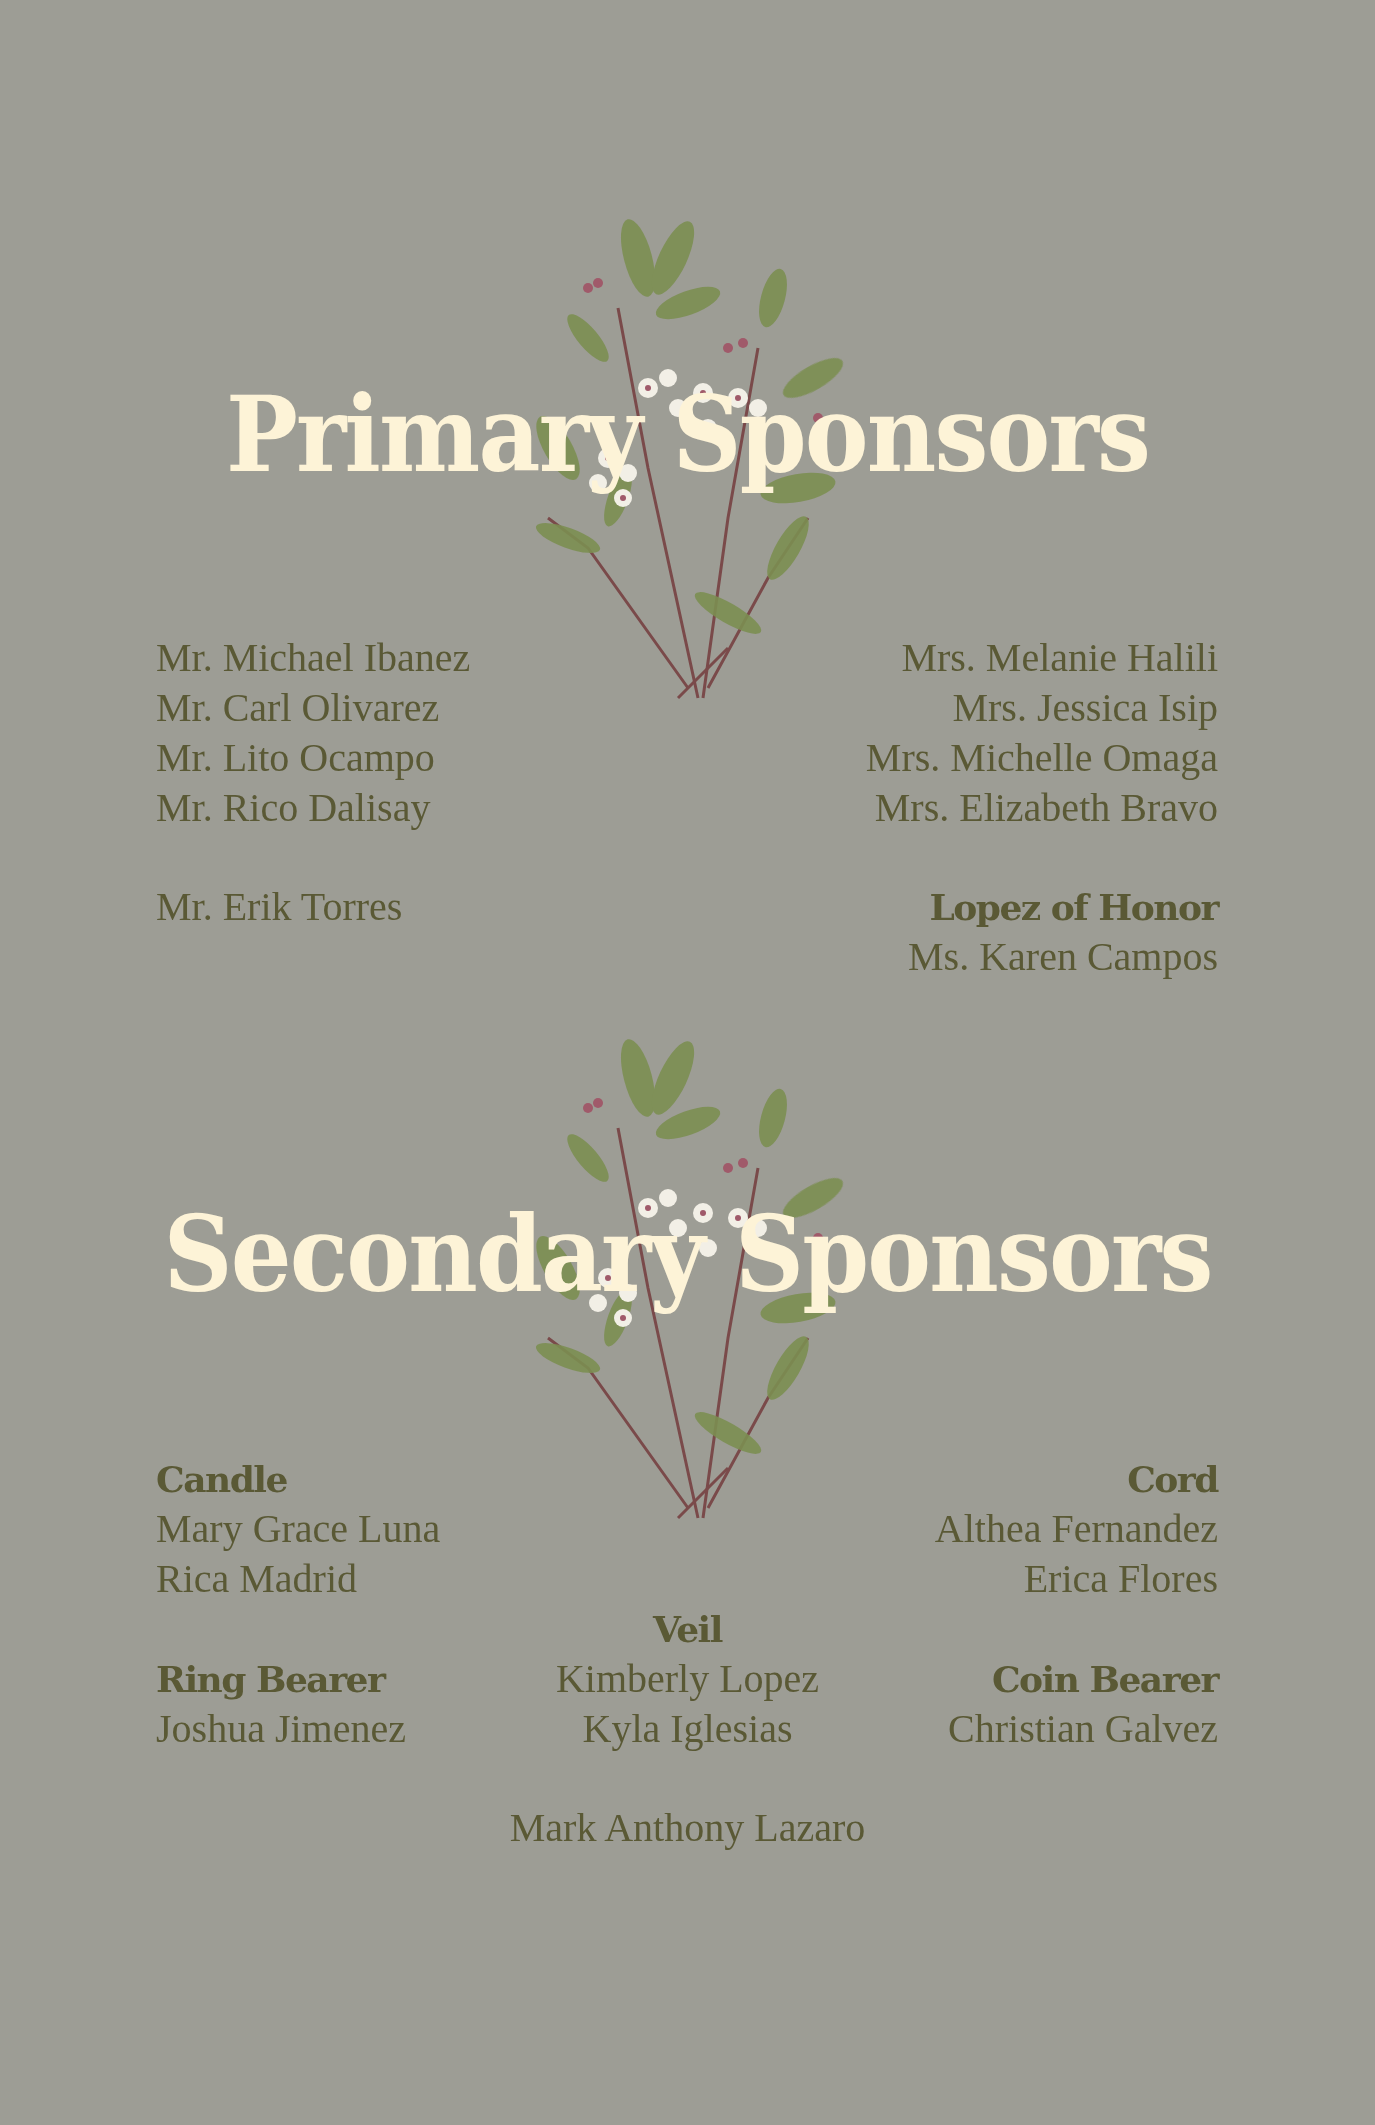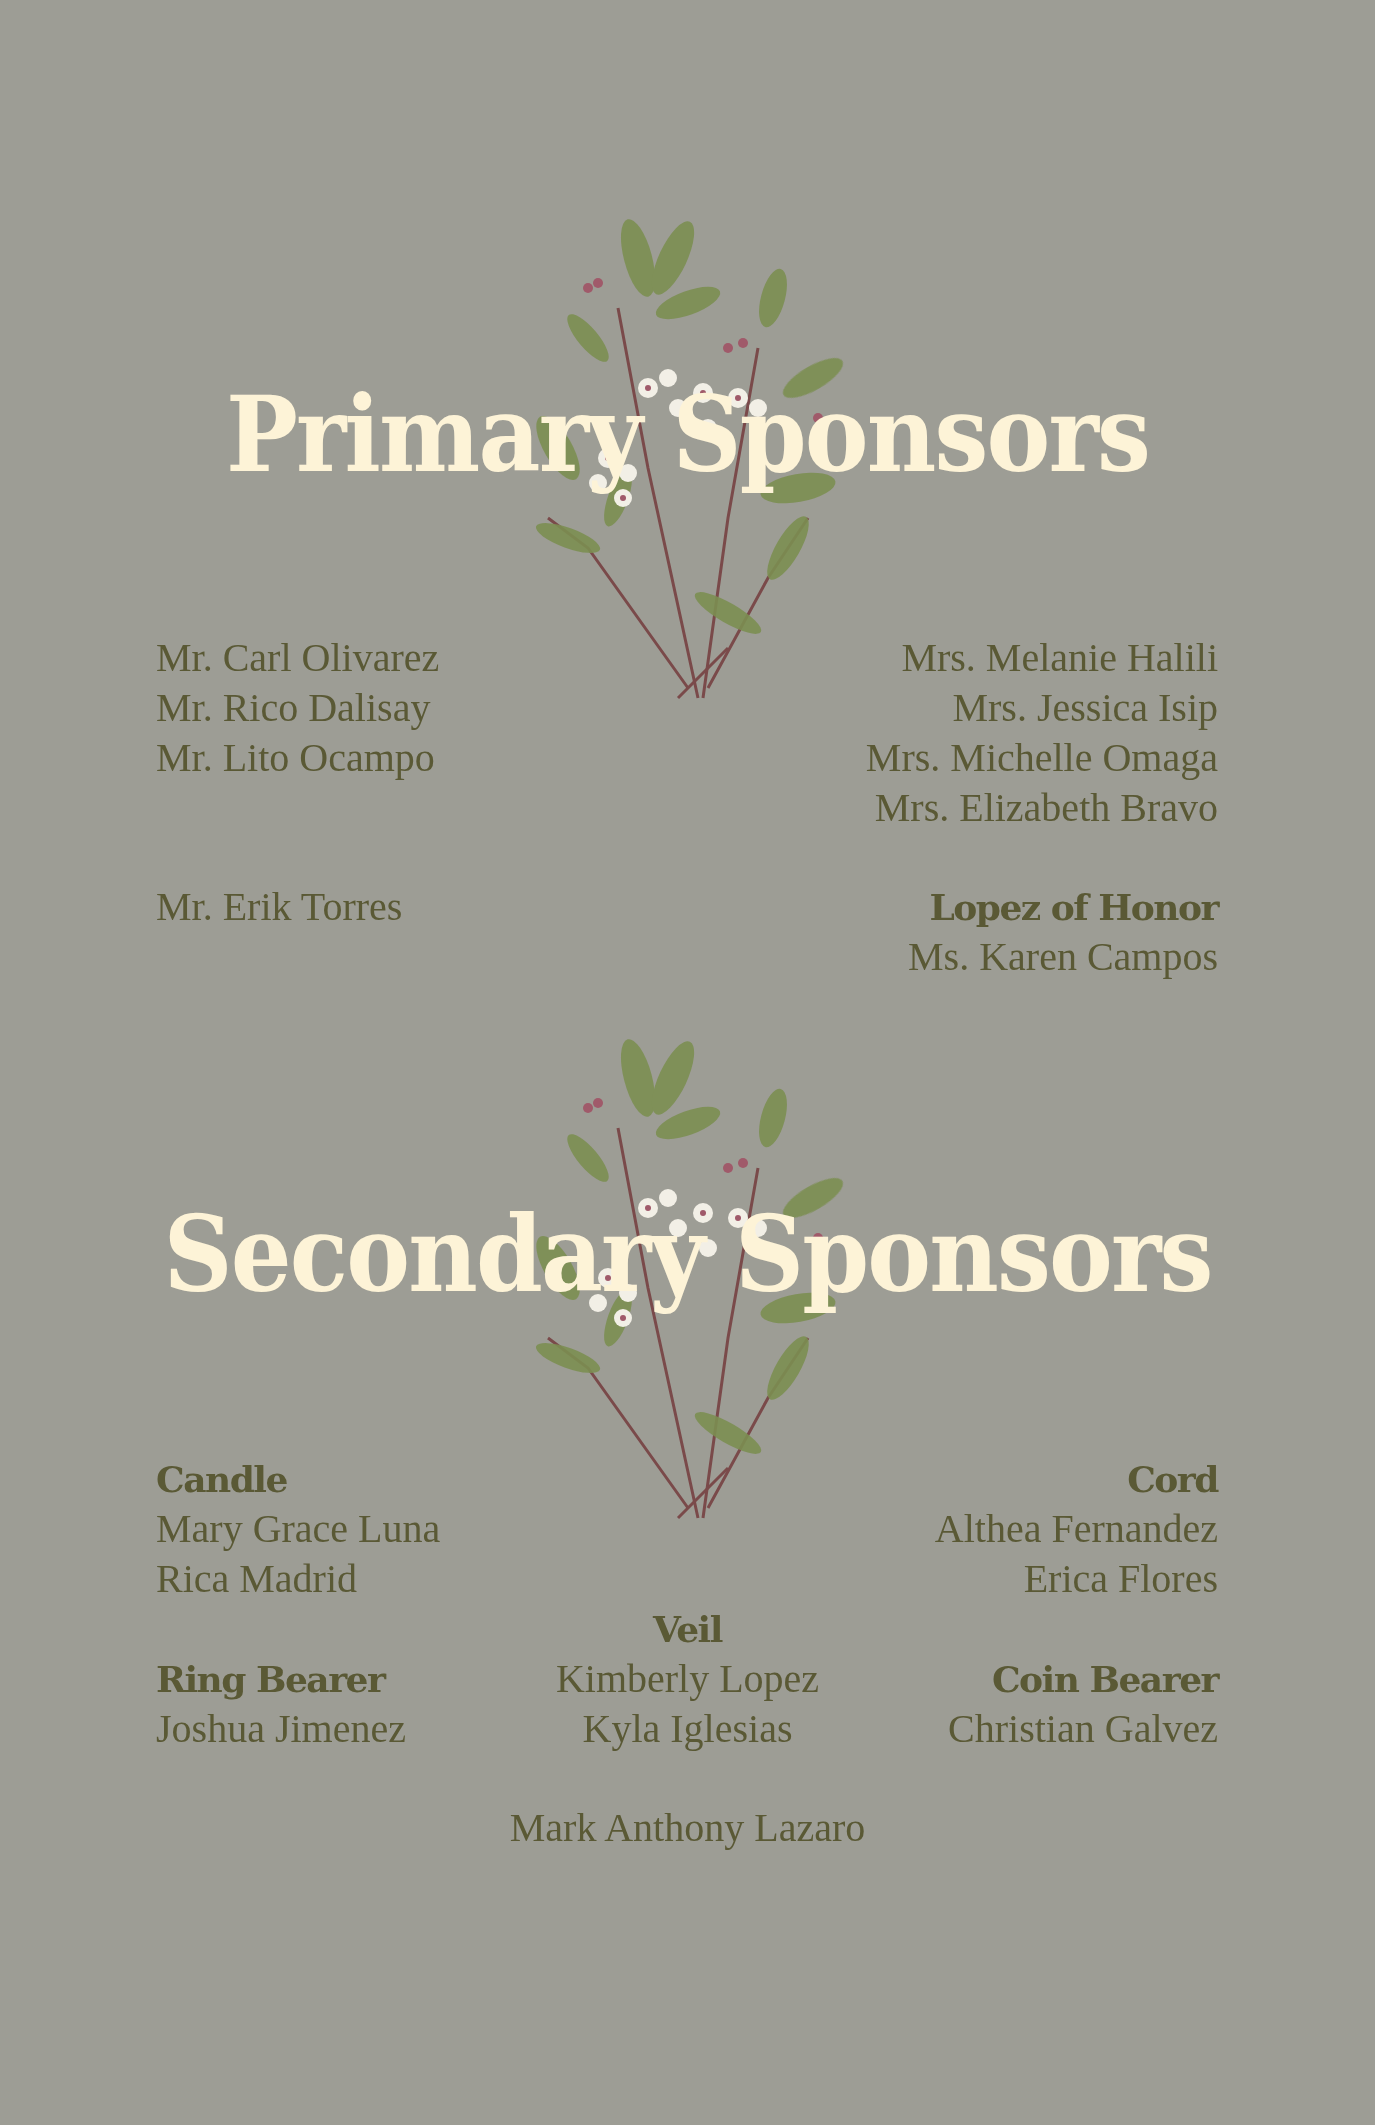--- a/index.html
+++ b/index.html
@@ -133,23 +133,24 @@
       <circle cx="215" cy="125" r="5"></circle>
         <circle cx="290" cy="200" r="5"></circle>
     </g>
   </svg>
 </div>
 
 <div class="title t1">Primary Sponsors</div>
 <div class="title t2">Secondary Sponsors</div>
 
 <div class="col left" style="top:633px;">
+  <span class="name">Mr. Michael Ibanez</span>
   <span class="name">Mr. Carl Olivarez</span>
+  <span class="name">Mr. Lito Ocampo</span>
   <span class="name">Mr. Rico Dalisay</span>
-  <span class="name">Mr. Lito Ocampo</span>
 </div>
 
 <div class="col right" style="top:633px;margin-left:28px;">
   <span class="name">Mrs. Melanie Halili</span>
   <span class="name">Mrs. Jessica Isip</span>
   <span class="name">Mrs. Michelle Omaga</span>
   <span class="name">Mrs. Elizabeth Bravo</span>
 </div>
 
 <div class="col left" style="top:882px;">

